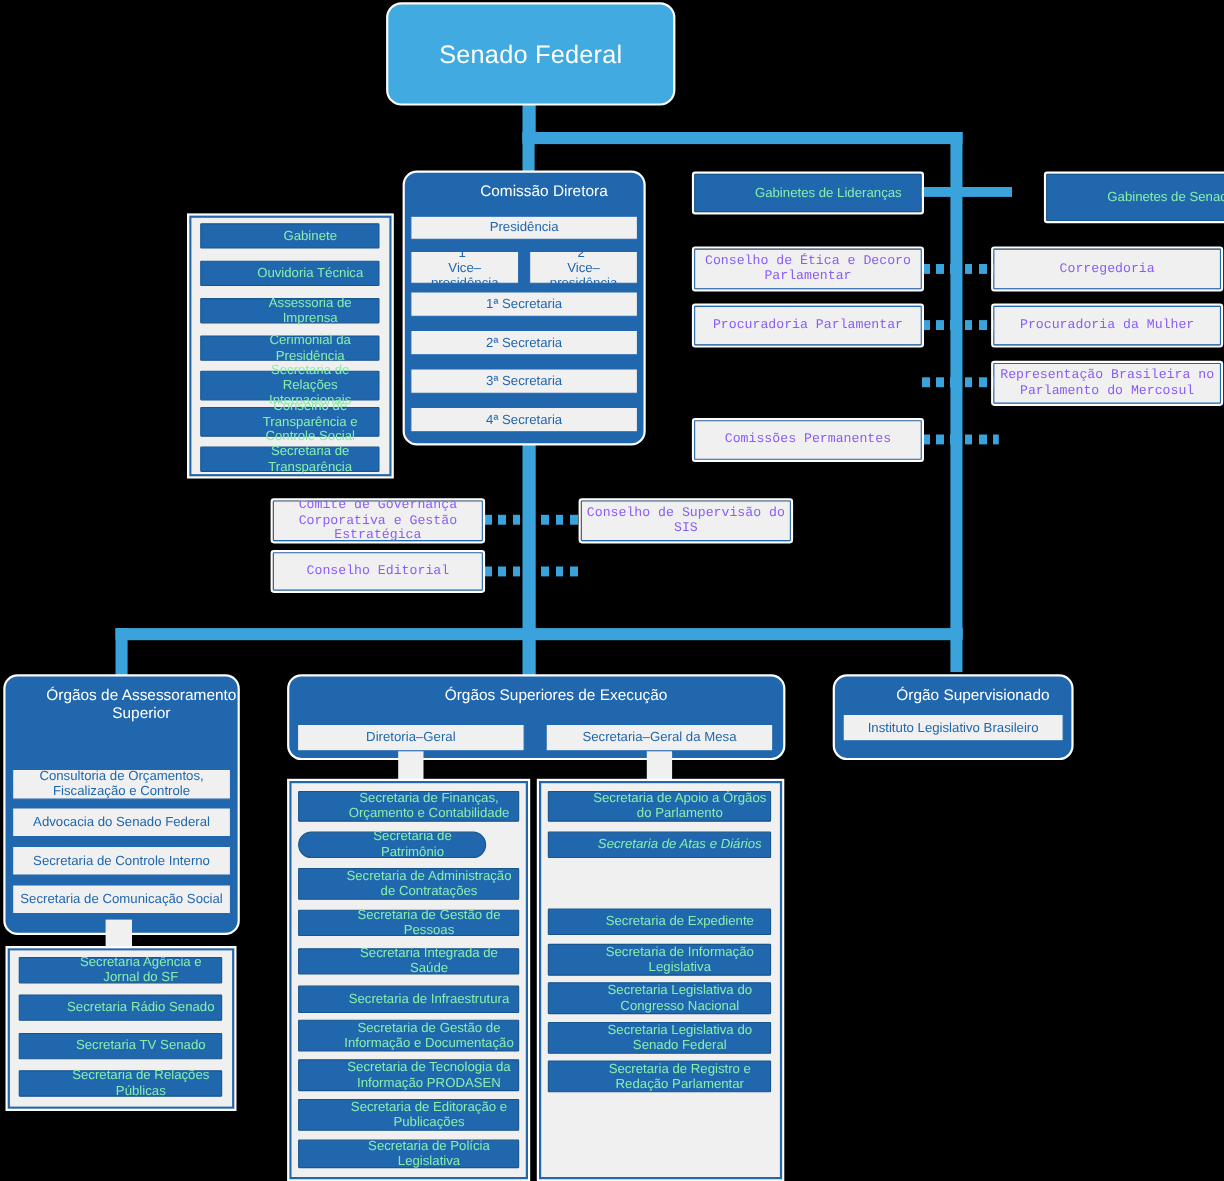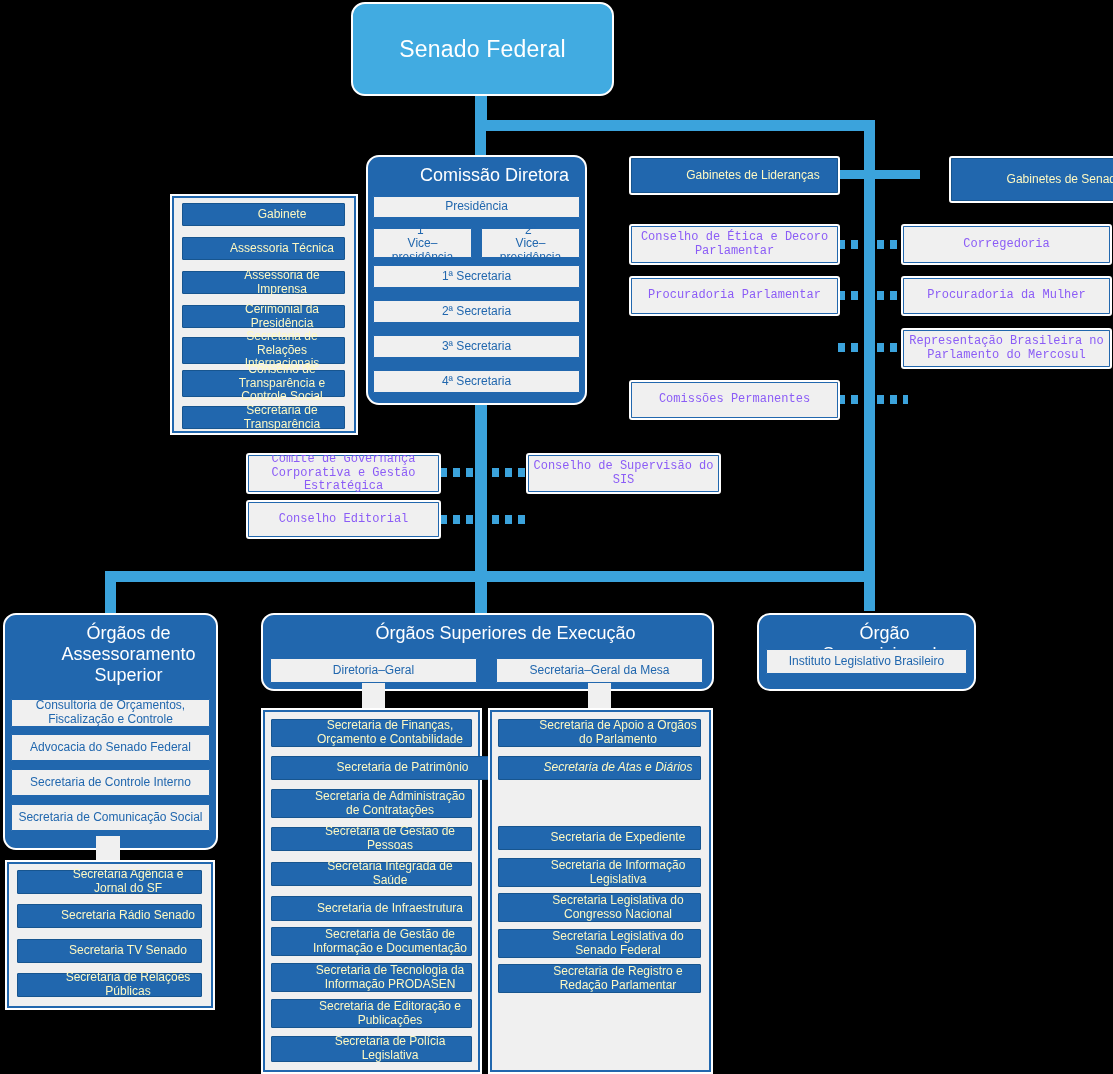--- a/index.html
+++ b/index.html
@@ -16,29 +16,29 @@
 
   
   .root{position:absolute;background:#41ABE1;border:2px solid #ffffff;
         border-radius:14px;color:#fff;display:flex;align-items:center;
         justify-content:center;font-size:23px;letter-spacing:.2px;}
 
   
   .panel{position:absolute;box-sizing:border-box;}
   .panel-blue{background:#2167AE;border:2px solid #ffffff;border-radius:13px;}
   .panel-grey{background:#F0F0F0;border:2px solid #2167AE;outline:2px solid #ffffff;}
-  .panel-title{color:#fff;font-size:18px;text-align:center;line-height:1.18;
+  .panel-title{color:#fff;font-size:14px;text-align:center;line-height:1.18;
                padding-top:8px;margin-left:36px;}
 
   
   .chip{position:absolute;box-sizing:border-box;display:flex;align-items:center;
         justify-content:center;text-align:center;line-height:1.14;font-size:12px;
         border-radius:1px;padding:0 3px;}
   .chip-dark{background:#2167AE;border:1px solid #17558F;outline:2px solid #ffffff;
-             color:#fef9c3;padding-left:40px;}
+             color:#86efac;padding-left:40px;}
   .chip-light{background:#F0F0F0;border:1px solid #2167AE;outline:2px solid #ffffff;
               color:#8b5cf6;font-family:Liberation Mono, monospace;}
   .chip-plainlight{background:#F0F0F0;border:1px solid #2167AE;color:#2167AE;}
   .chip-noout{outline:none;}
   .sup{font-size:8px;vertical-align:super;}
 </style>
 </head>
 <body>
 
 <div class="stage">
@@ -63,21 +63,21 @@
 
   <div class="dash" style="left:440px;top:468px;width:90px;"></div>
   <div class="dash" style="left:440px;top:515px;width:90px;"></div>
 
   <div class="root" style="left:351px;top:2px;width:259px;height:90px;">
     <span>Senado Federal</span>
   </div>
 
   <div class="panel panel-grey" style="left:172px;top:196px;width:184px;height:237px;"></div>
   <div class="chip chip-dark chip-noout" style="left:182px;top:203px;width:163px;height:23px;">Gabinete</div>
-  <div class="chip chip-dark chip-noout" style="left:182px;top:237px;width:163px;height:23px;">Assessoria Técnica</div>
+  <div class="chip chip-dark chip-noout" style="left:182px;top:237px;width:163px;height:23px;">Ouvidoria Técnica</div>
   <div class="chip chip-dark chip-noout" style="left:182px;top:271px;width:163px;height:23px;">Assessoria de Imprensa</div>
   <div class="chip chip-dark chip-noout" style="left:182px;top:305px;width:163px;height:23px;">Cerimonial da Presidência</div>
   <div class="chip chip-dark chip-noout" style="left:182px;top:337px;width:163px;height:27px;">Secretaria de Relações Internacionais</div>
   <div class="chip chip-dark chip-noout" style="left:182px;top:370px;width:163px;height:27px;">Conselho de Transparência e Controle Social</div>
   <div class="chip chip-dark chip-noout" style="left:182px;top:406px;width:163px;height:23px;">Secretaria de Transparência</div>
 
   <div class="panel panel-blue" style="left:366px;top:155px;width:221px;height:250px;">
     <div class="panel-title">Comissão Diretora</div>
   </div>
   <div class="chip chip-plainlight" style="left:373px;top:196px;width:207px;height:22px;">Presidência</div>
@@ -127,21 +127,21 @@
     <div class="panel-title">Órgãos Superiores de Execução</div>
   </div>
   <div class="chip chip-plainlight" style="left:270px;top:658px;width:207px;height:25px;">Diretoria–Geral</div>
   <div class="chip chip-plainlight" style="left:496px;top:658px;width:207px;height:25px;">Secretaria–Geral da Mesa</div>
 
   <div class="conn-light" style="left:362px;top:683px;width:23px;height:32px;"></div>
   <div class="conn-light" style="left:588px;top:683px;width:23px;height:32px;"></div>
 
   <div class="panel panel-grey" style="left:263px;top:710px;width:217px;height:362px;"></div>
   <div class="chip chip-dark chip-noout" style="left:271px;top:719px;width:201px;height:28px;">Secretaria de Finanças, Orçamento e Contabilidade</div>
-  <div class="chip chip-dark chip-noout" style="left:271px;top:756px;width:226px;height:24px;">Secretaria de Patrimônio</div>
+  <div class="chip chip-dark chip-noout" style="left:271px;top:756px;width:171px;height:24px;border-radius:12px;">Secretaria de Patrimônio</div>
   <div class="chip chip-dark chip-noout" style="left:271px;top:789px;width:201px;height:29px;">Secretaria de Administração de Contratações</div>
   <div class="chip chip-dark chip-noout" style="left:271px;top:827px;width:201px;height:24px;">Secretaria de Gestão de Pessoas</div>
   <div class="chip chip-dark chip-noout" style="left:271px;top:862px;width:201px;height:24px;">Secretaria Integrada de Saúde</div>
   <div class="chip chip-dark chip-noout" style="left:271px;top:896px;width:201px;height:25px;">Secretaria de Infraestrutura</div>
   <div class="chip chip-dark chip-noout" style="left:271px;top:927px;width:201px;height:29px;">Secretaria de Gestão de Informação e Documentação</div>
   <div class="chip chip-dark chip-noout" style="left:271px;top:963px;width:201px;height:29px;">Secretaria de Tecnologia da Informação PRODASEN</div>
   <div class="chip chip-dark chip-noout" style="left:271px;top:999px;width:201px;height:29px;">Secretaria de Editoração e Publicações</div>
   <div class="chip chip-dark chip-noout" style="left:271px;top:1036px;width:201px;height:26px;">Secretaria de Polícia Legislativa</div>
 
   <div class="panel panel-grey" style="left:490px;top:710px;width:221px;height:362px;"></div>

